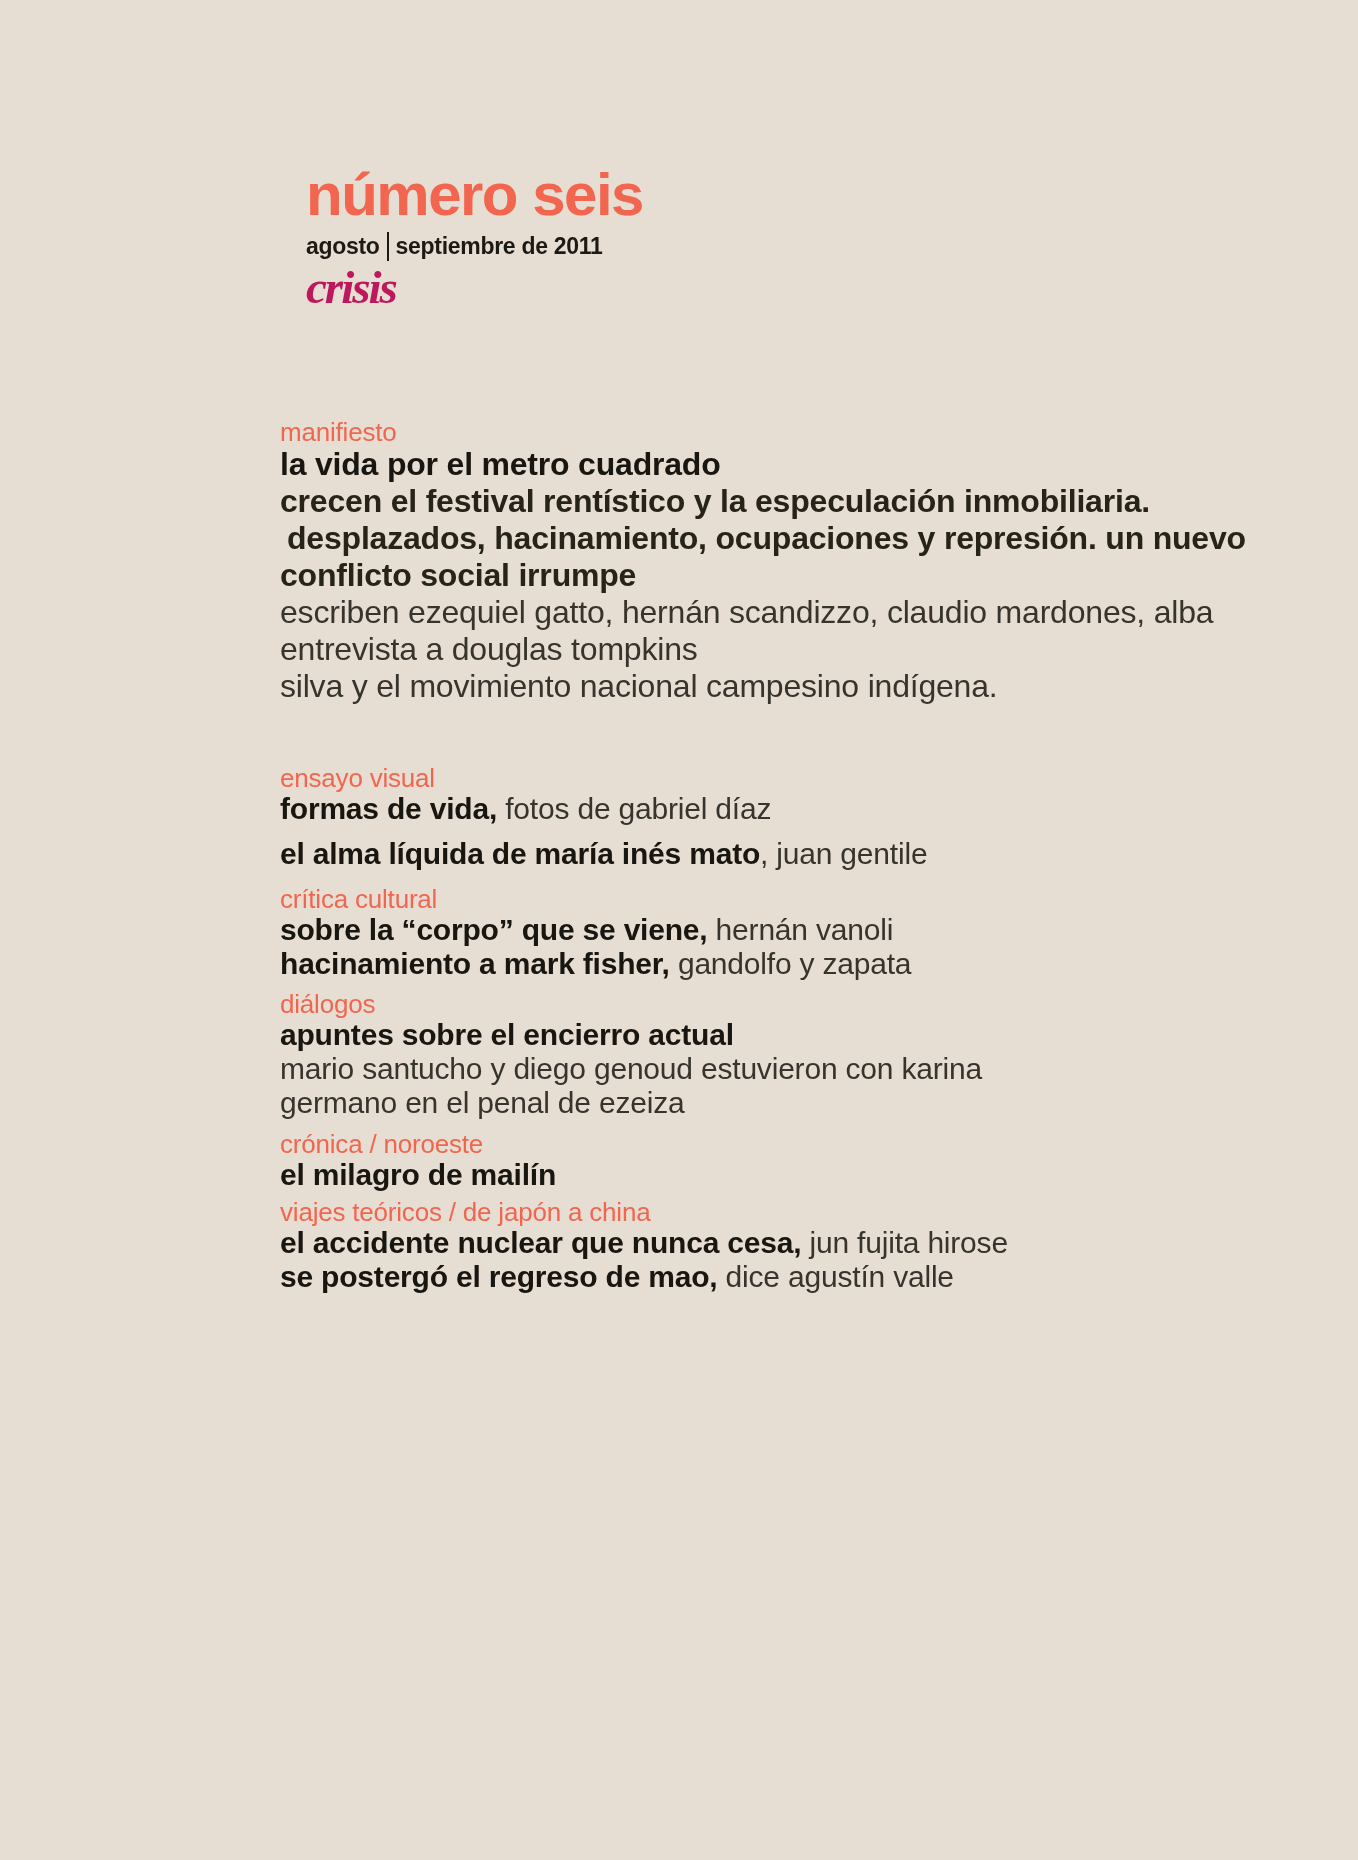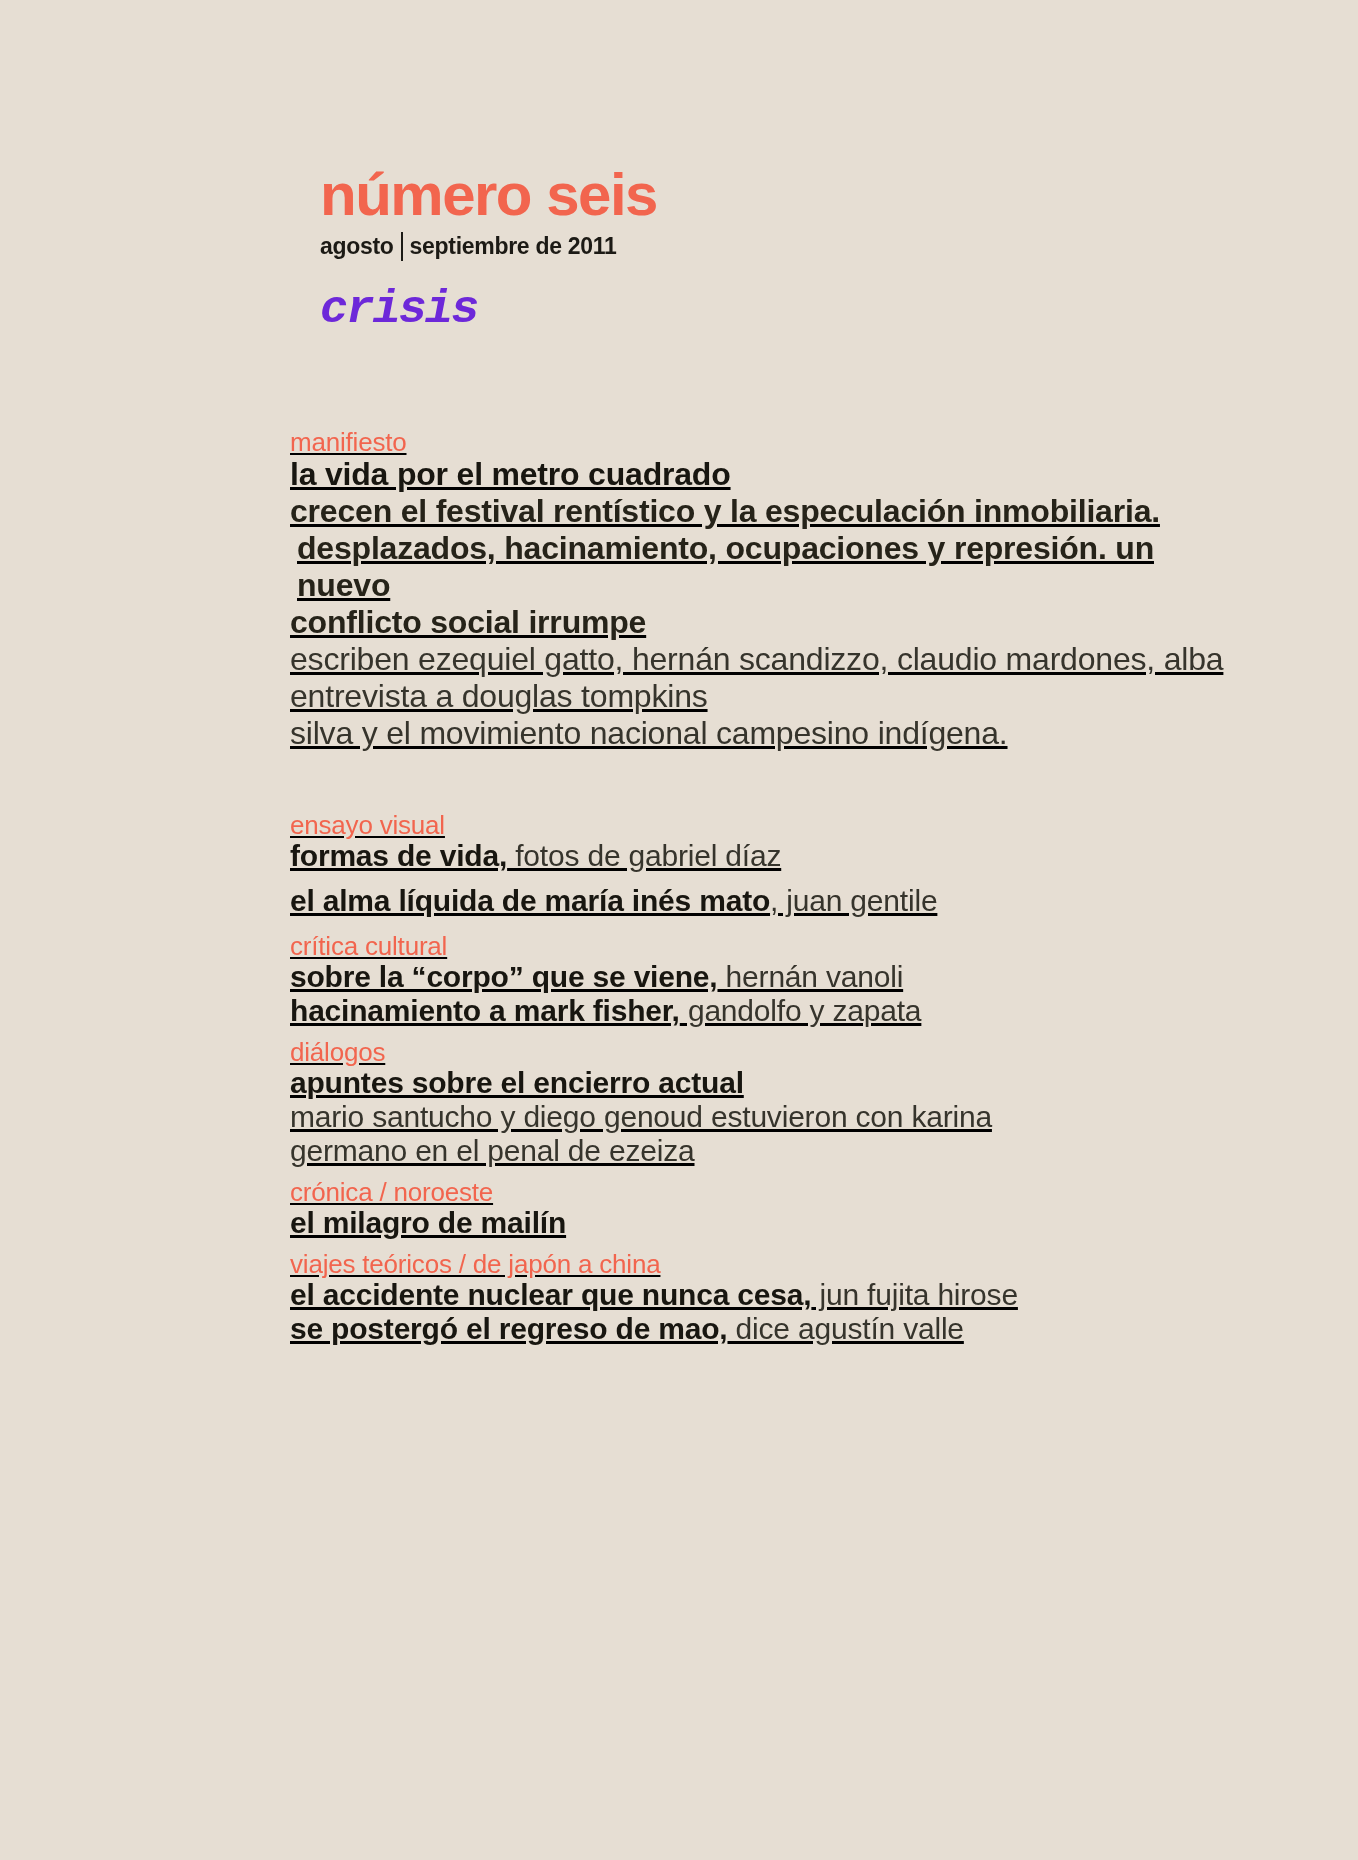--- a/index.html
+++ b/index.html
@@ -5,39 +5,39 @@
   html,body{margin:0;padding:0;}
   body{
     width:1358px;height:1860px;
     background:#e6ded3;
     font-family:"Liberation Sans", sans-serif;
     -webkit-font-smoothing:antialiased;
   }
   .page{position:relative;width:1358px;height:1860px;overflow:hidden;}
 
   
-  .masthead{position:absolute;left:320px;top:166px;}
+  .masthead{position:absolute;left:306px;top:166px;}
   .issue{
     margin:0;font-size:60px;line-height:58px;font-weight:700;
     color:#f2654e;letter-spacing:-1.5px;
   }
   .dateline{
     margin-top:8px;display:flex;align-items:center;gap:7px;
     font-size:23px;font-weight:700;color:#1c1a15;letter-spacing:-0.3px;
   }
   .bar{width:2px;height:29px;background:#1c1a15;}
   .logo{
-    margin-top:27px;
-    font-family:Liberation Mono, monospace;font-style:italic;font-weight:700;
-    font-size:47px;line-height:44px;color:#6d28d9;letter-spacing:-2px;
+    margin-top:4px;
+    font-family:Liberation Serif, serif;font-style:italic;font-weight:700;
+    font-size:47px;line-height:44px;color:#be185d;letter-spacing:-2px;
   }
 
   
   .toc{position:absolute;left:280px;top:418px;width:980px;}
-  .sec{margin:10px;text-decoration:underline;}
+  .sec{margin:0;}
   .sec-1{margin-top:59px;}
   .sec-2{margin-top:11px;}
   .sec-3{margin-top:14px;}
   .sec-4{margin-top:9px;}
   .sec-5{margin-top:10px;}
   .sec-6{margin-top:23px;}
   .sec-7{margin-top:6px;}
   .label{
     margin:0;font-size:26px;line-height:28px;font-weight:400;
     color:#f2654e;letter-spacing:-0.2px;

